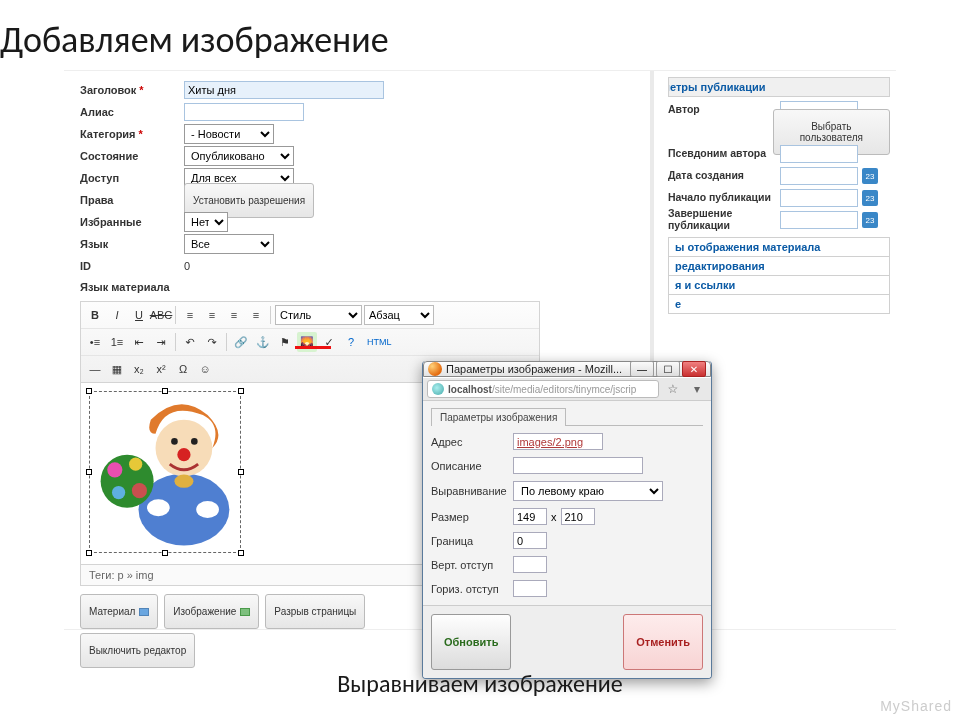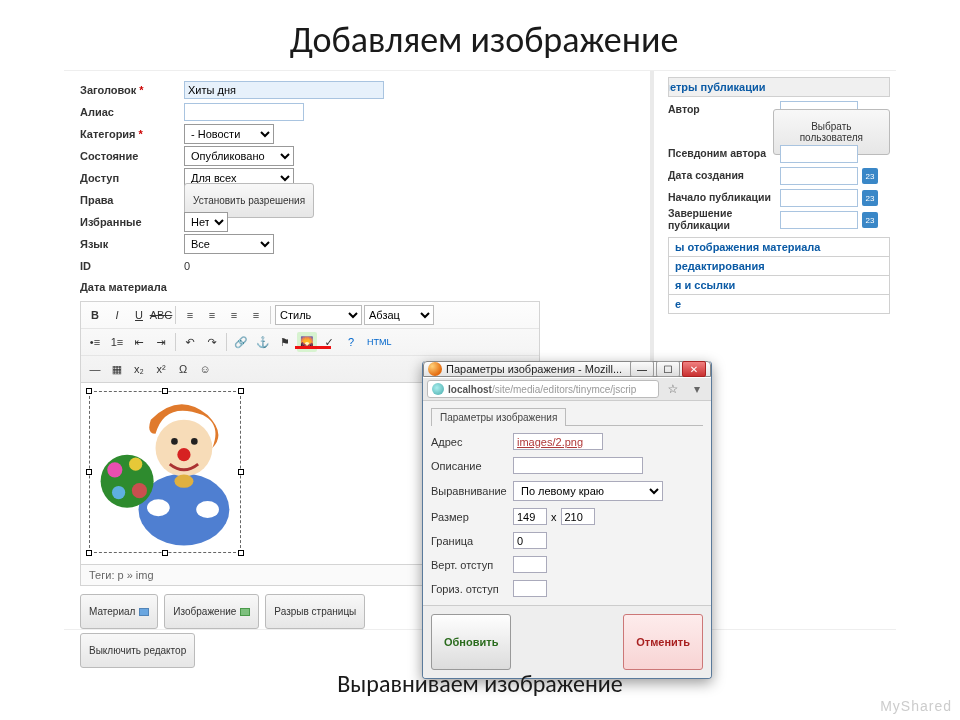--- a/index.html
+++ b/index.html
@@ -1,17 +1,17 @@
 <!DOCTYPE html>
 <html><head>
 <meta charset="utf-8">
 <style>
   * { box-sizing: border-box; margin: 0; padding: 0; }
   body { font-family: Arial, Helvetica, sans-serif; width: 960px; height: 720px; background: #fff; position: relative; overflow: hidden; }
-  .slide-title { font-family: Calibri, Arial, sans-serif; font-size: 36px; text-align: center; padding: 18px 0 8px 8px; color: #1a1a1a; }
+  .slide-title { font-family: Calibri, Arial, sans-serif; font-size: 36px; text-align: left; padding: 18px 0 8px 0; color: #1a1a1a; }
   .slide-caption { font-family: Calibri, Arial, sans-serif; font-size: 24px; text-align: center; padding: 10px 0 0 0; color: #1a1a1a; position: absolute; bottom: 22px; left: 0; right: 0; }
   .watermark { position: absolute; right: 8px; bottom: 6px; font-size: 14px; color: #ccc; letter-spacing: 1px; font-family: Verdana, sans-serif; }
 
   .app { position: relative; margin: 0 64px; background: #fff; border: 1px solid #eee; border-left: none; border-right: none; height: 560px; }
   .left-form { position: absolute; left: 16px; top: 8px; width: 330px; font-size: 11px; color: #333; }
   .row { display: flex; align-items: center; height: 22px; }
   .row label { width: 104px; font-weight: bold; color: #333; }
   .req { color: #c00; }
   .txtin { border: 1px solid #a9c4e0; height: 18px; padding: 0 3px; font-size: 11px; background: #e7f1fb; }
   .big { width: 200px; }
@@ -109,21 +109,21 @@
     </div>
     <div class="row">
       <label>Язык</label>
       <select class="sel" style="width:90px"><option>Все</option></select>
     </div>
     <div class="row">
       <label>ID</label>
       <span>0</span>
     </div>
     <div class="row" style="height:20px">
-      <label style="width:auto">Дата материала</label>
+      <label style="width:auto">Язык материала</label>
     </div>
 
     <div class="editor-toolbar redline">
       <div class="tb-row">
         <button class="tb-btn">
             <b>B</b>
           </button>
         <button class="tb-btn">
             <i>I</i>
           </button>

